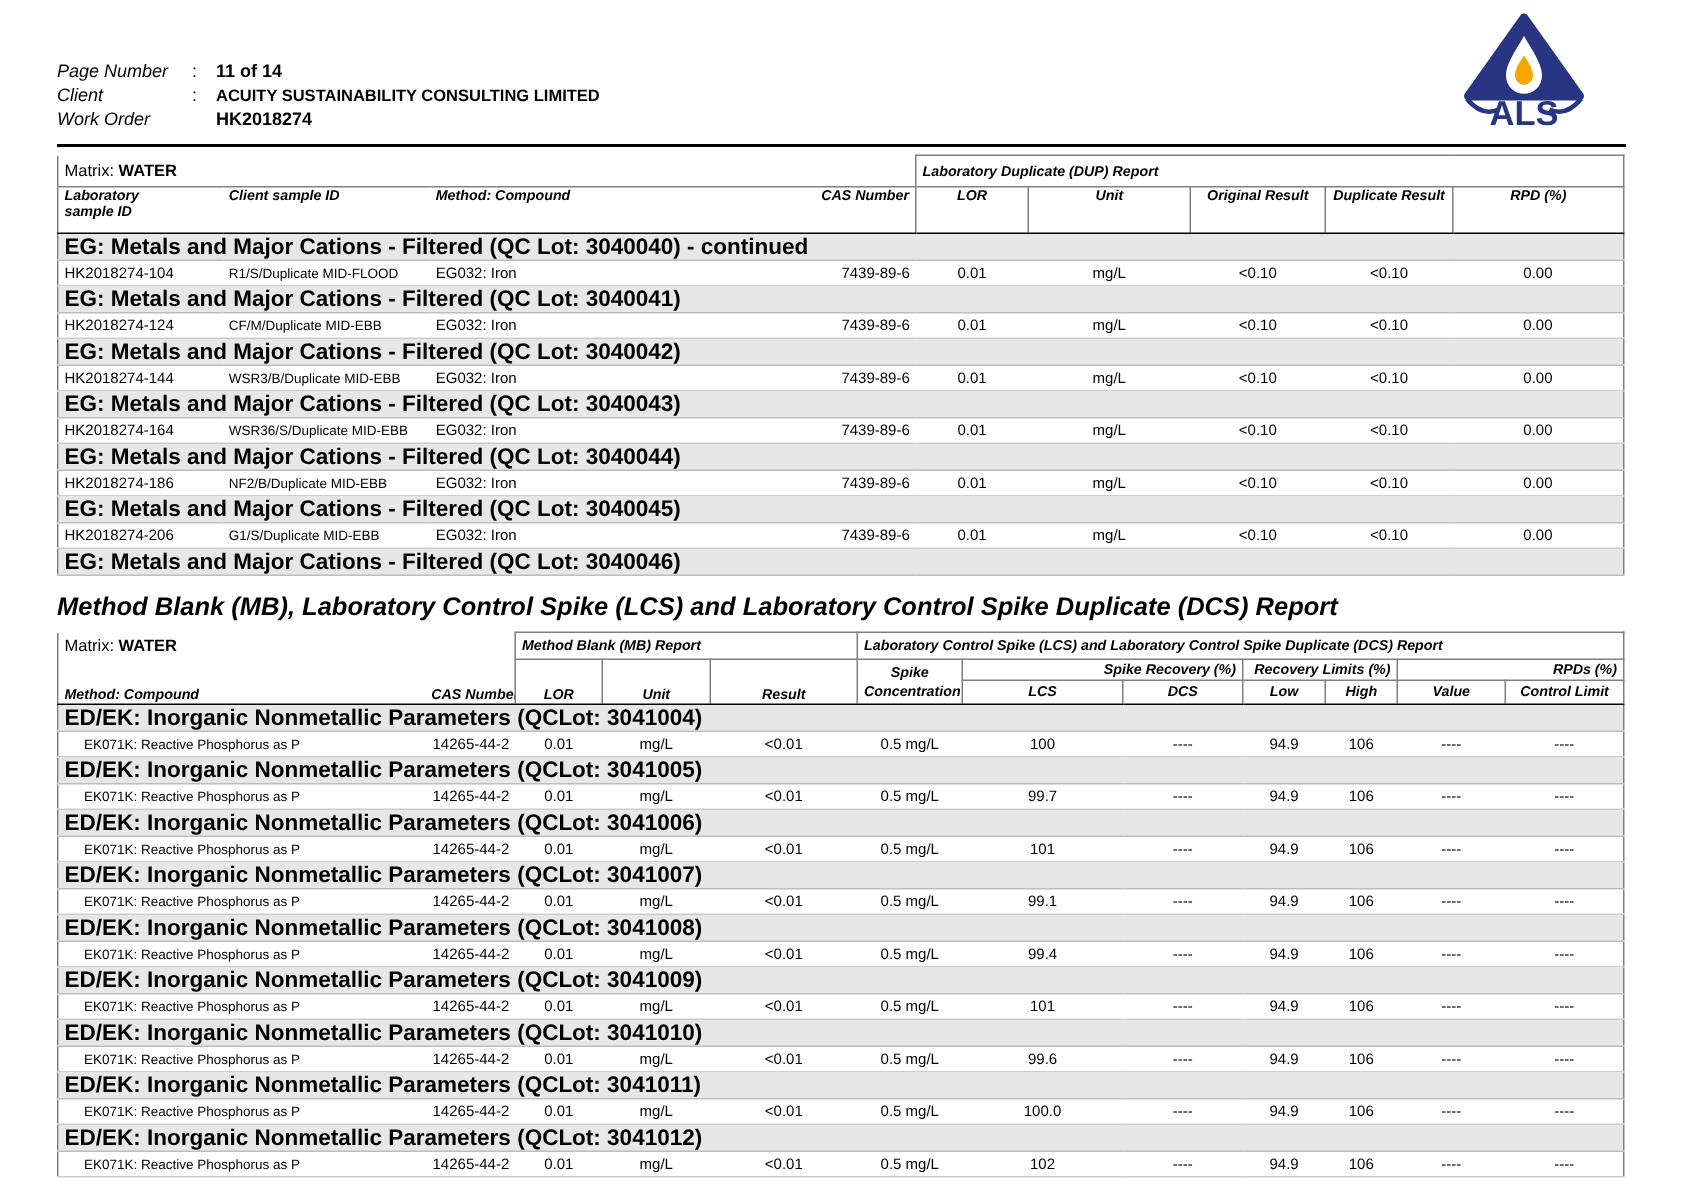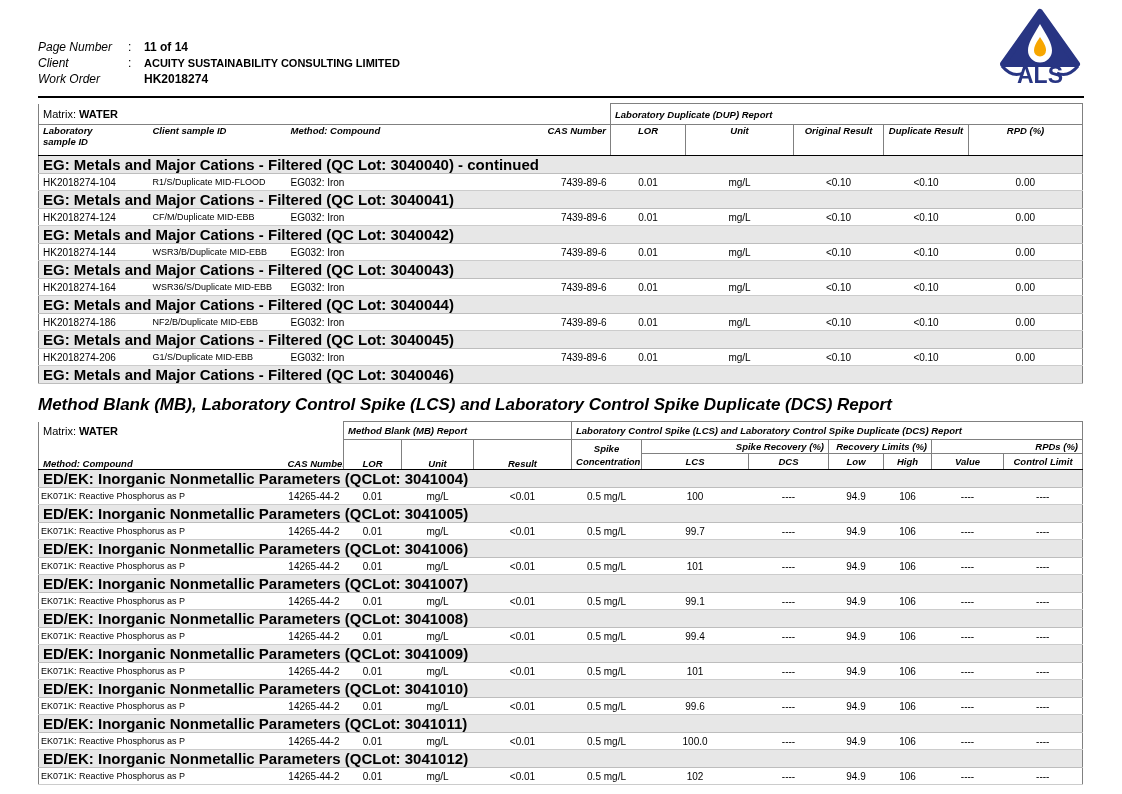--- a/index.html
+++ b/index.html
@@ -7,21 +7,21 @@
   body { font-family:"Liberation Sans","DejaVu Sans",sans-serif; color:#000; }
   .page { width:1122px; height:794px; background:#fff; position:relative; padding:40px 40px 0 38px; overflow:hidden; }
 
   
   .page-header { position:relative; height:52px; }
   .field-row { display:flex; align-items:baseline; height:16px; font-size:12px; }
   .field-label { font-style:italic; width:90px; }
   .field-sep { width:16px; text-align:left; }
   .field-value { font-weight:bold; }
   .field-row.client .field-value { font-size:11px; }
-  .logo { position:absolute; top:-32px; right:0; width:84px; height:78px; }
+  .logo { position:absolute; top:-32px; right:24px; width:84px; height:78px; }
   .rule { height:2px; background:#000; margin-top:4px; width:1046px; }
 
   
   table.report-table { border-collapse:collapse; table-layout:fixed; width:1044px;
                        border:1px solid #808080; border-top:none; }
   table.report-table th, table.report-table td { padding:0 4px; overflow:hidden; white-space:nowrap; }
   .section-row td { background:#e7e7e7; font-weight:bold; font-size:15px; height:16px;
                     border-bottom:1px solid #bdbdbd; white-space:pre; padding-left:3px; }
   .data-row td { height:17px; font-size:10px; border-bottom:1px solid #cccccc; background:#fff; }
 
@@ -50,21 +50,21 @@
   .t2-rowA th { height:18px; vertical-align:middle; }
   .t2-rowA .matrix-cell { text-align:left; font-size:11px; font-weight:normal; }
   .t2-rowB th, .t2-rowC th { font-style:italic; font-weight:bold; font-size:9.5px; }
   .t2-rowB th { height:14px; }
   .t2-rowC th { height:16px; border-bottom:1.5px solid #000; }
   .span2 { vertical-align:bottom; padding-bottom:2px; border-bottom:1.5px solid #000; }
   .hl { text-align:left; } .hr { text-align:right; } .hc { text-align:center; }
   .vl { border-left:1px solid #808080; }
   .small-box { border:1px solid #808080; text-align:right; }
   .spike-cell { text-align:center; vertical-align:bottom; border-left:1px solid #808080; }
-  .mb-table .data-row td:nth-child(1) { text-align:left; font-size:9px; padding-left:2px; }
+  .mb-table .data-row td:nth-child(1) { text-align:left; font-size:9px; padding-left:17px; }
   .mb-table .data-row td:nth-child(2) { text-align:right; }
   .mb-table .data-row td:nth-child(n+3) { text-align:center; }
 </style>
 </head>
 <body>
 
 <div class="page">
 
   <div class="page-header">
     <div class="fields">

